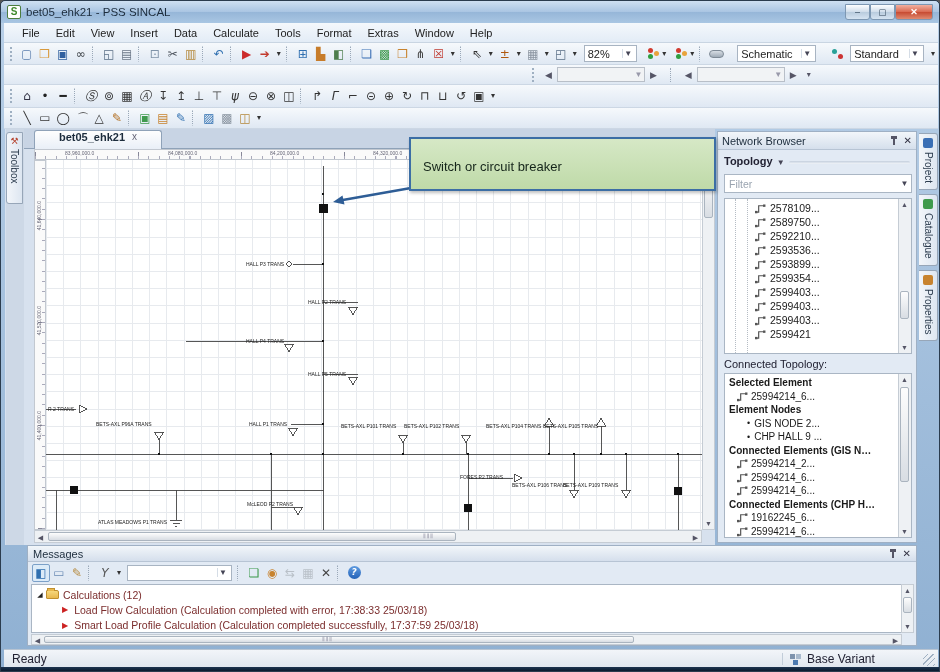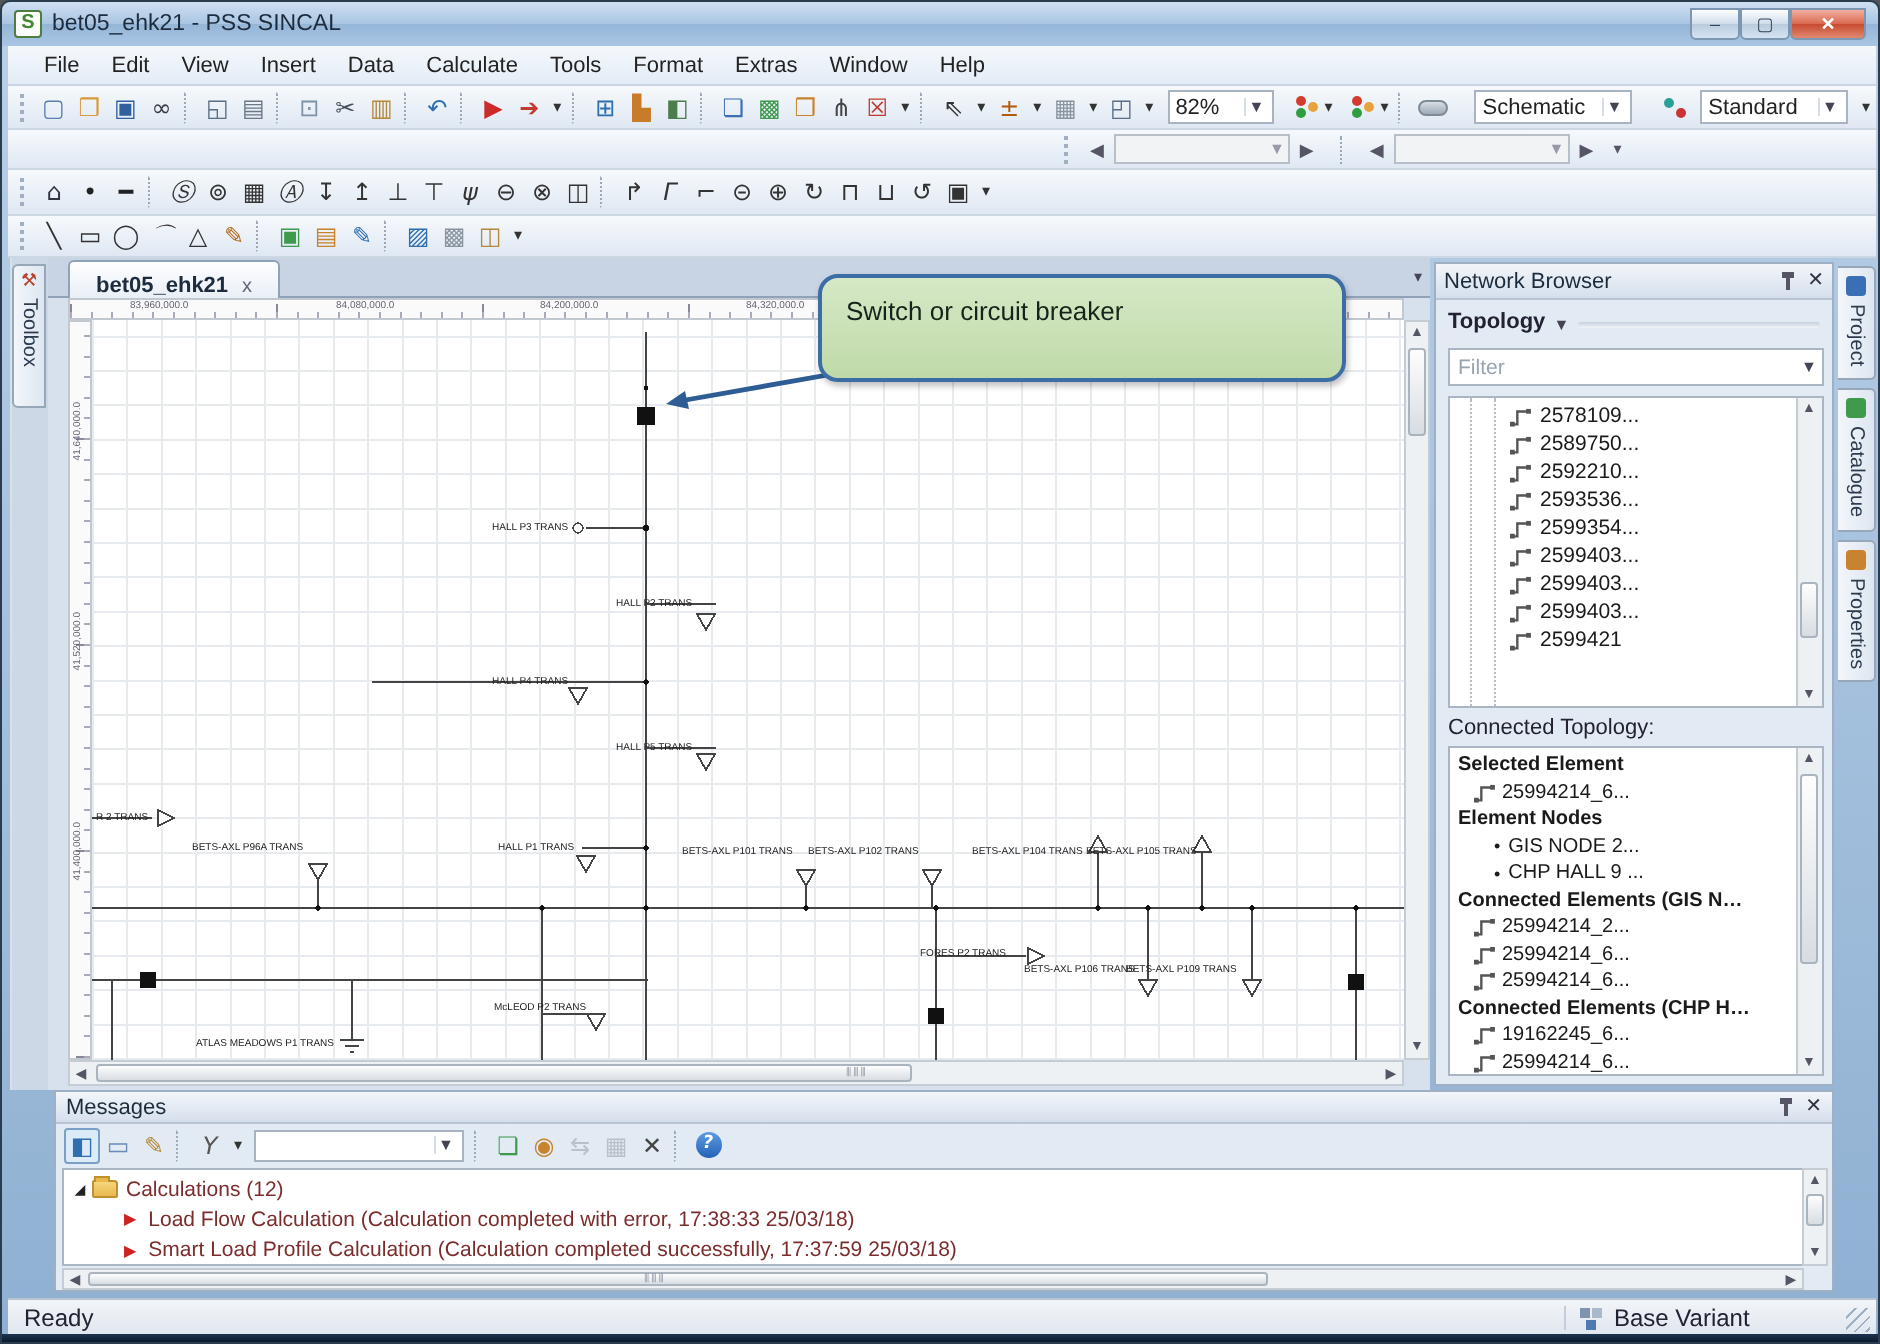--- a/index.html
+++ b/index.html
@@ -57,21 +57,21 @@
   .navarrow{font-size:9px;color:#556;padding:0 5px;}
 
   
   #docarea{left:4px;top:128px;width:710px;height:416px;background:#d7e1ee;}
   #toolbox-tab{position:absolute;left:1px;top:3px;width:17px;height:72px;background:linear-gradient(90deg,#f3f6fa,#dde6f1);
     border:1px solid #97a6b8;border-radius:3px 0 0 3px;display:flex;flex-direction:column;align-items:center;padding-top:3px;}
   #toolbox-strip{position:absolute;left:1px;top:0;width:18px;height:416px;background:#cdd8e6;}
   #toolbox-tab .tbx-ic{font-size:9px;color:#b5432e;font-family:"DejaVu Sans",sans-serif;}
   #toolbox-tab .tbx-txt{writing-mode:vertical-rl;font-size:10px;color:#2c3c4e;margin-top:3px;}
   #tabbar{position:absolute;left:19px;top:0;width:691px;height:20px;background:#c8d4e4;border-bottom:1px solid #8fa2b8;}
-  #doc-tab{position:absolute;left:10px;top:1px;height:19px;padding:0 13px;display:flex;align-items:flex-end;
+  #doc-tab{position:absolute;left:10px;top:1px;height:19px;padding:0 24px;display:flex;align-items:flex-start;
     background:linear-gradient(#fefefe,#e9eff7);border:1px solid #8fa2b8;border-bottom:none;border-radius:3px 3px 0 0;}
   #doc-tab .t{font-size:11px;font-weight:bold;color:#1c2c3c;}
   #doc-tab .x{font-size:10px;color:#667;margin-left:7px;}
   #tab-scroll{position:absolute;right:4px;top:5px;font-size:8px;color:#445;}
   #ruler-top{position:absolute;left:29px;top:20px;width:668px;height:11px;background:#fafafa;border:1px solid #c2c8d0;
     background-image:repeating-linear-gradient(90deg,#aab 0 1px,transparent 1px 10.3px),repeating-linear-gradient(90deg,#889 0 1px,transparent 1px 103px);
     background-size:100% 3px,100% 7px;background-position:left bottom,left bottom;background-repeat:no-repeat;}
   .rt-label{position:absolute;top:0;font-size:5px;color:#667;}
   #ruler-left{position:absolute;left:29px;top:31px;width:12px;height:370px;background:#fafafa;border:1px solid #c2c8d0;
     background-image:repeating-linear-gradient(0deg,#aab 0 1px,transparent 1px 10.3px),repeating-linear-gradient(0deg,#889 0 1px,transparent 1px 103px);
@@ -80,22 +80,22 @@
   #canvas{position:absolute;left:41px;top:31px;width:656px;height:370px;background:#fff;overflow:hidden;
     background-image:repeating-linear-gradient(90deg,#e7eaee 0 1px,transparent 1px 17.2px),repeating-linear-gradient(0deg,#e7eaee 0 1px,transparent 1px 17.2px);}
   .cv-label{position:absolute;font-size:5px;color:#222;white-space:nowrap;line-height:6px;}
   #vscroll{position:absolute;left:697px;top:31px;width:13px;height:370px;background:#eef1f4;border:1px solid #c5ccd4;}
   #hscroll{position:absolute;left:29px;top:401px;width:668px;height:13px;background:#eef1f4;border:1px solid #c5ccd4;}
   .sb-arrow{position:absolute;font-size:7px;color:#556;width:11px;text-align:center;line-height:11px;}
   .sb-thumb{position:absolute;background:linear-gradient(#fdfdfd,#d8dde3);border:1px solid #aab4bf;border-radius:2px;}
   .sb-grip{position:absolute;font-size:6px;color:#99a;letter-spacing:1px;}
 
   
-  #callout{left:408px;top:136px;width:264px;height:54px;background:linear-gradient(#d6e8c6,#bfdaa8);
-    border:2px solid #3c6ea5;border-radius:10px;padding:9px 12px;font-size:13px;color:#15251a;z-index:30;box-shadow:1px 2px 3px rgba(0,0,0,.25);}
+  #callout{left:408px;top:136px;width:307px;height:54px;background:linear-gradient(#d6e8c6,#bfdaa8);
+    border:2px solid #3c6ea5;border-radius:0;padding:20px 12px;font-size:13px;color:#15251a;z-index:30;box-shadow:1px 2px 3px rgba(0,0,0,.25);}
   #callout-arrow{left:320px;top:180px;width:130px;height:30px;z-index:29;}
 
   
   #nb{left:716px;top:130px;width:200px;height:412px;background:#e2eaf4;border:1px solid #9fb0c4;}
   #nb-title{height:18px;background:linear-gradient(#f2f6fa,#d5dfec);border-bottom:1px solid #b7c4d4;
     display:flex;align-items:center;padding:0 4px;font-size:11px;color:#1c2c3c;}
   .pane-btns{margin-left:auto;display:flex;align-items:center;gap:6px;}
   .ic-pin{position:relative;width:8px;height:10px;display:inline-block;}
   .ic-pin::before{content:"";position:absolute;left:3px;top:2px;width:2px;height:7px;background:#556;}
   .ic-pin::after{content:"";position:absolute;left:1px;top:0;width:6px;height:3px;background:#556;}
@@ -680,20 +680,28 @@
               <rect x="8.8" y="1.6" width="2.6" height="2.6" fill="#555"></rect>
             </svg>
             <span class="nbtxt">2593536...</span>
           </div>
           <div class="nbrow">
             <svg class="elb" viewBox="0 0 12 12">
               <path d="M1 10 H4 V3 H10" fill="none" stroke="#555" stroke-width="1.3"></path>
               <rect x="0" y="8.6" width="2.6" height="2.6" fill="#555"></rect>
               <rect x="8.8" y="1.6" width="2.6" height="2.6" fill="#555"></rect>
             </svg>
+            <span class="nbtxt">2593899...</span>
+          </div>
+          <div class="nbrow">
+            <svg class="elb" viewBox="0 0 12 12">
+              <path d="M1 10 H4 V3 H10" fill="none" stroke="#555" stroke-width="1.3"></path>
+              <rect x="0" y="8.6" width="2.6" height="2.6" fill="#555"></rect>
+              <rect x="8.8" y="1.6" width="2.6" height="2.6" fill="#555"></rect>
+            </svg>
             <span class="nbtxt">2599354...</span>
           </div>
           <div class="nbrow">
             <svg class="elb" viewBox="0 0 12 12">
               <path d="M1 10 H4 V3 H10" fill="none" stroke="#555" stroke-width="1.3"></path>
               <rect x="0" y="8.6" width="2.6" height="2.6" fill="#555"></rect>
               <rect x="8.8" y="1.6" width="2.6" height="2.6" fill="#555"></rect>
             </svg>
             <span class="nbtxt">2599403...</span>
           </div>

